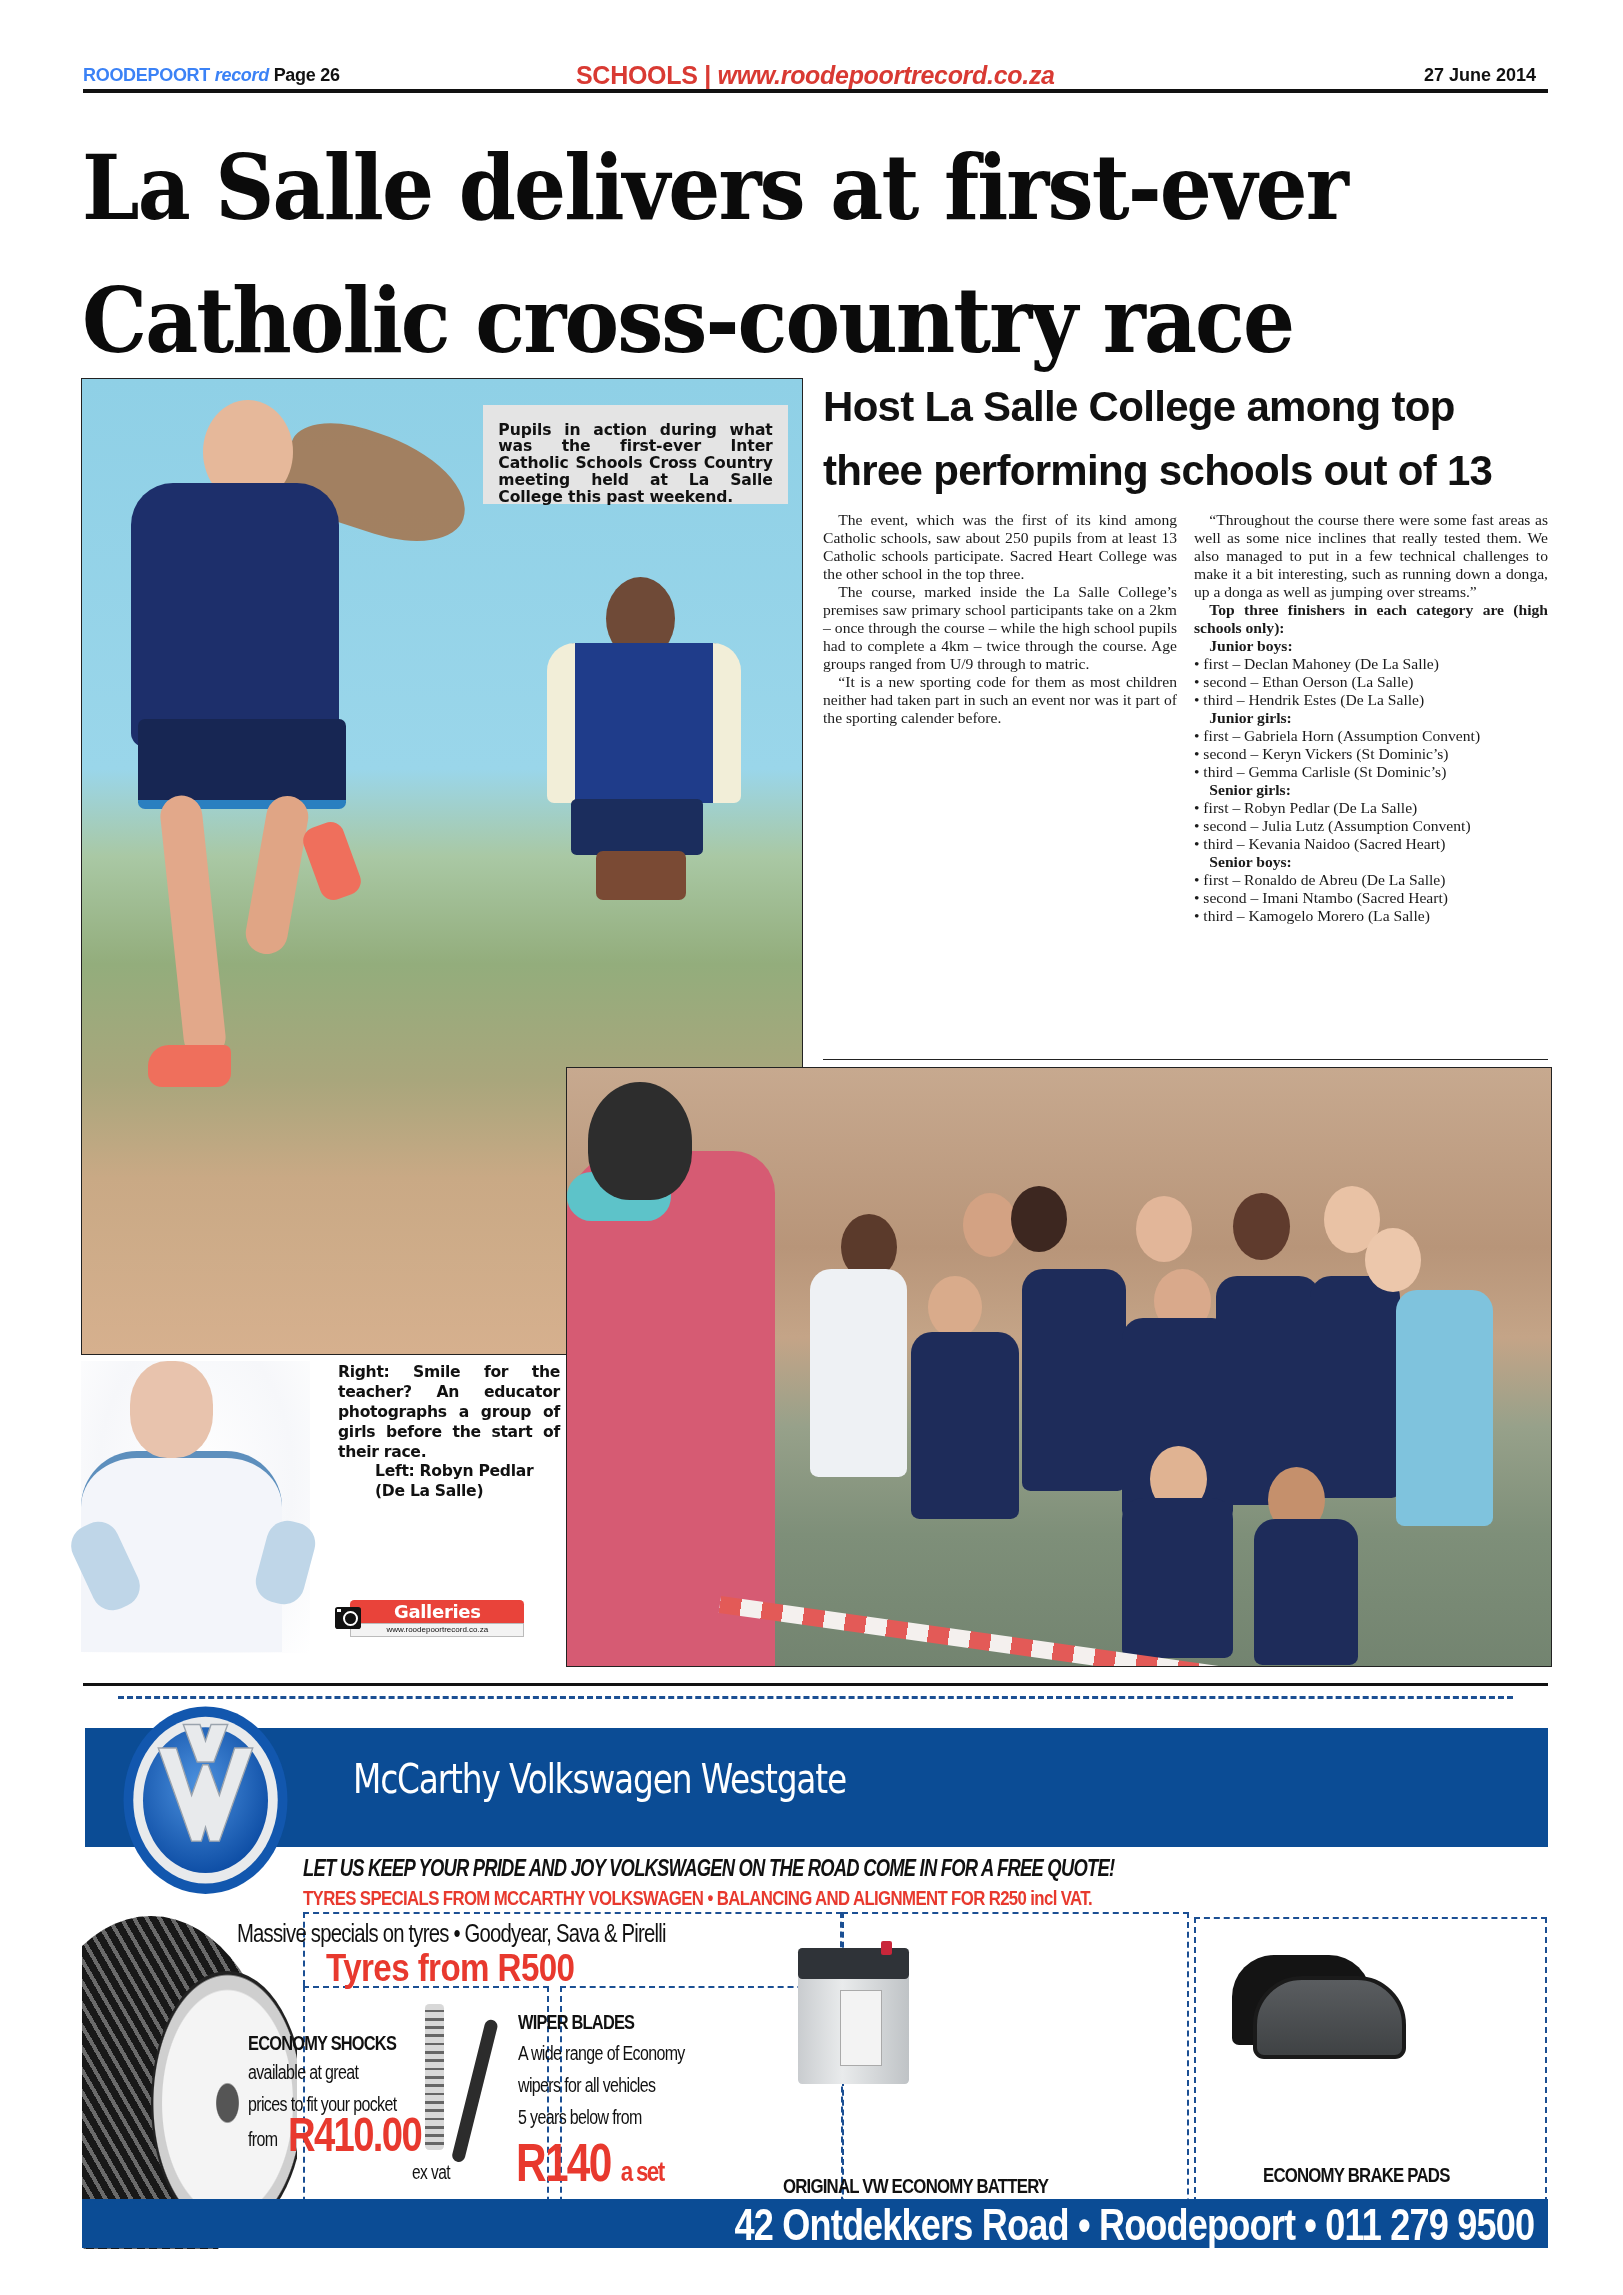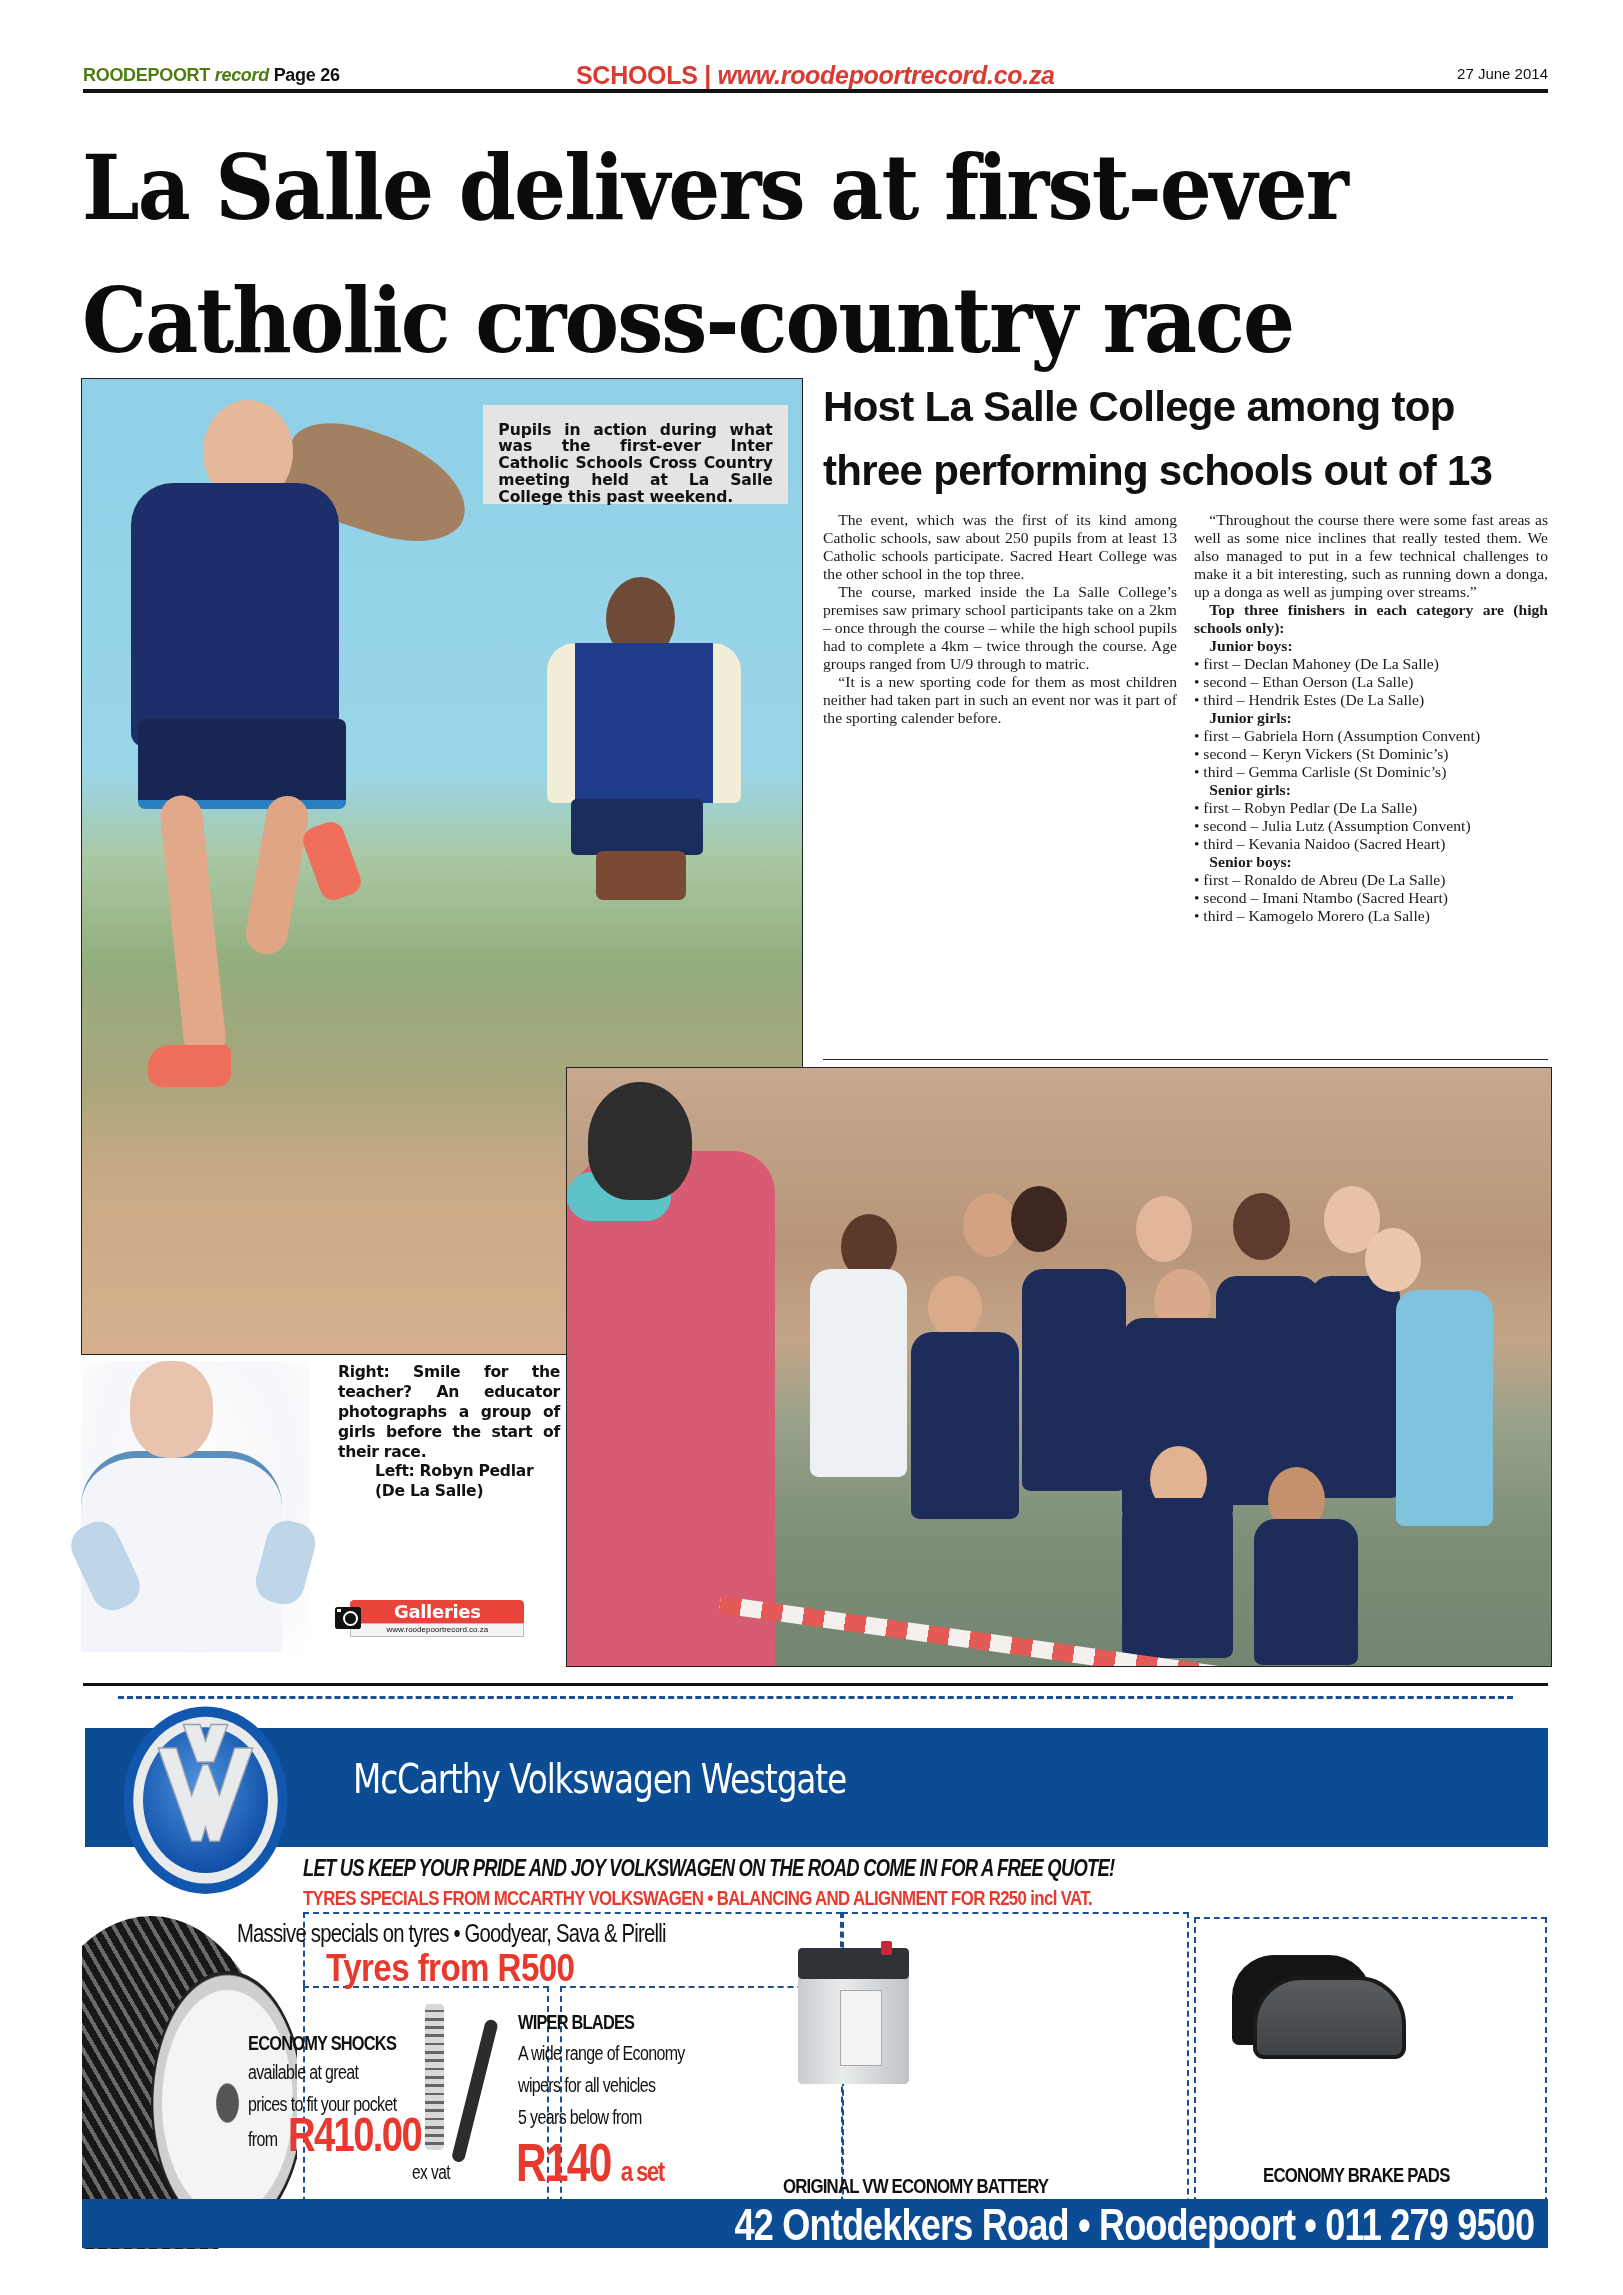--- a/index.html
+++ b/index.html
@@ -2,25 +2,25 @@
 <html style="font-size:11px"><head>
 <meta charset="utf-8">
 <style>
   * { box-sizing: border-box; margin: 0; padding: 0; }
   html, body { width: 1624px; height: 2295px; background: #ffffff; overflow: hidden; }
   body { position: relative; font-family: "Liberation Sans", sans-serif; color: #111; }
 
   
   .masthead { position: absolute; left: 83px; top: 61px; width: 1465px; height: 28px; }
   .mh-left { position: absolute; left: 0; top: 4.2px; font-size: 18px; font-weight: bold; letter-spacing: -0.3px; }
-  .mh-left .red { color: #4d7c0f; }
+  .mh-left .red { color: #3b82f6; }
   .mh-left .red i { font-style: italic; }
   .mh-center { position: absolute; left: 493px; top: 0; font-size: 25px; font-weight: bold; color: #d93a33; letter-spacing: -0.3px; }
   .mh-center .url { font-style: italic; }
-  .mh-right { position: absolute; right: 0; top: 4.2px; font-size: 15px; font-weight: normal; }
+  .mh-right { position: absolute; right: 12px; top: 4.2px; font-size: 18px; font-weight: bold; }
   .mh-rule { position: absolute; left: 83px; top: 89px; width: 1465px; height: 3.5px; background: #111; }
 
   
   .headline { position: absolute; left: 82px; top: 121px; width: 1479px; font-family: "DejaVu Serif", serif; font-weight: bold; font-size: 89px; line-height: 133px; letter-spacing: -2.1px; color: #0b0b0b; transform: scaleX(0.92); transform-origin: left top; }
 
   
   .photo1 { position: absolute; left: 81px; top: 378px; width: 722px; height: 977px; border: 1.4px solid #222; overflow: hidden;
     background: linear-gradient(180deg, #8fd0e6 0%, #9ad6ea 40%, #a9c8a4 49%, #93ad7c 60%, #a9a67c 72%, #c9a985 82%, #d6b08e 100%); }
   .photo1 .runner1 { position: absolute; left: 49px; top: 104px; width: 208px; height: 264px; background: #1d2f6b; border-radius: 42px 42px 14px 14px; }
   .photo1 .runner1-shorts { position: absolute; left: 56px; top: 340px; width: 208px; height: 90px; background: #172653; border-bottom: 9.7px solid #2a7fc0; border-radius: 7px; }

